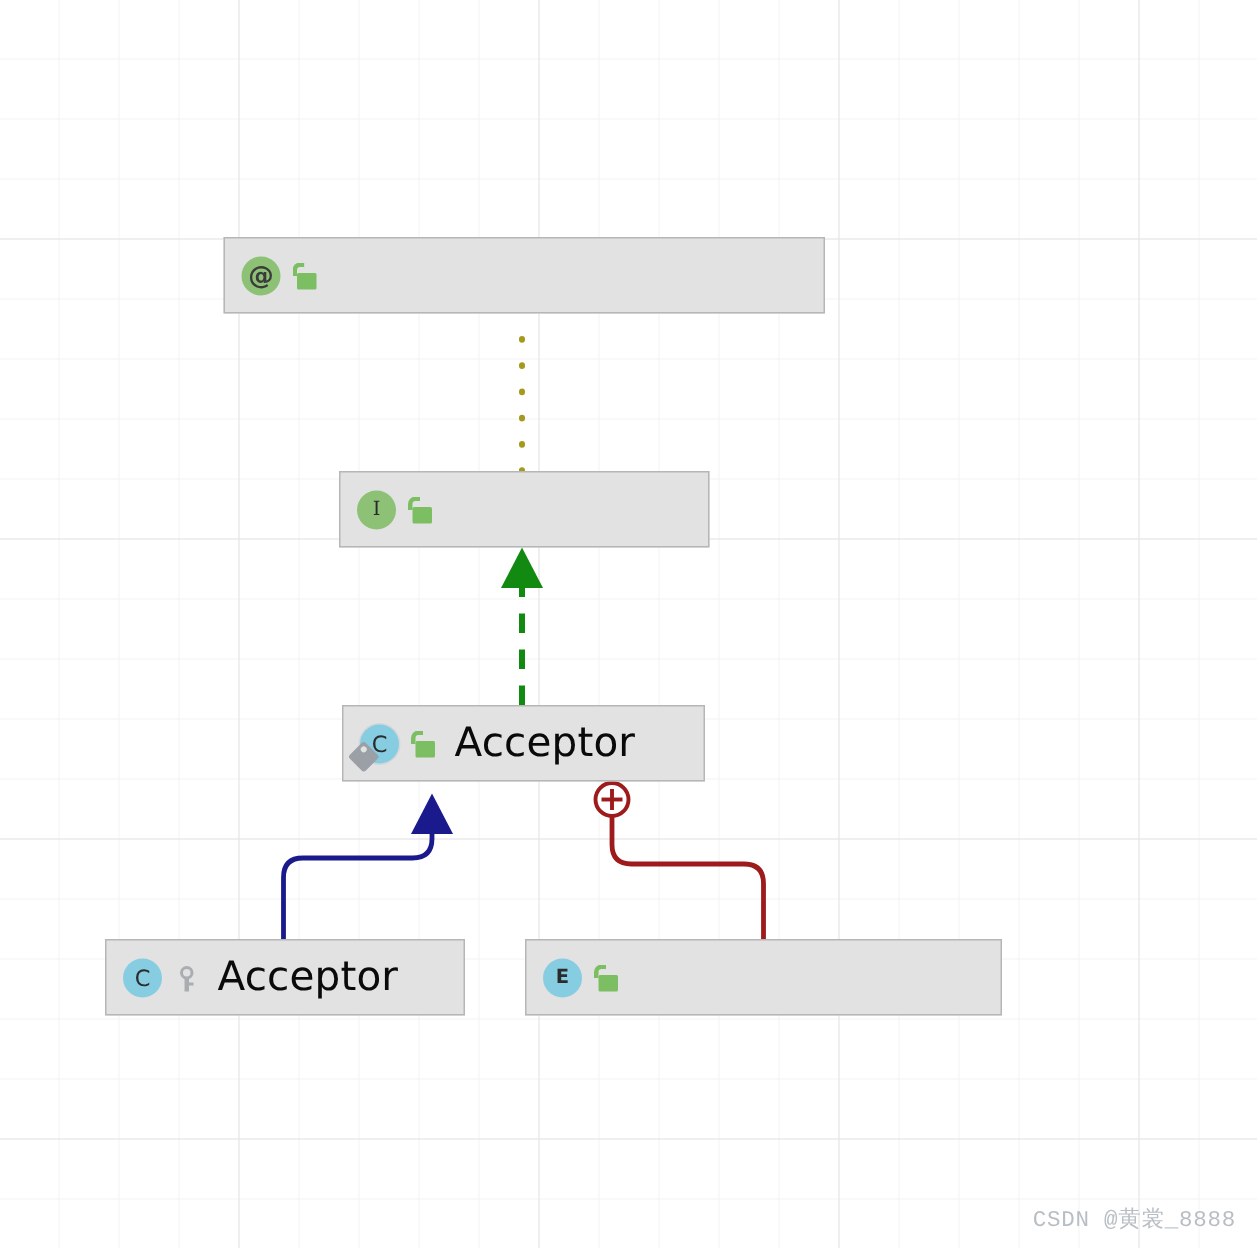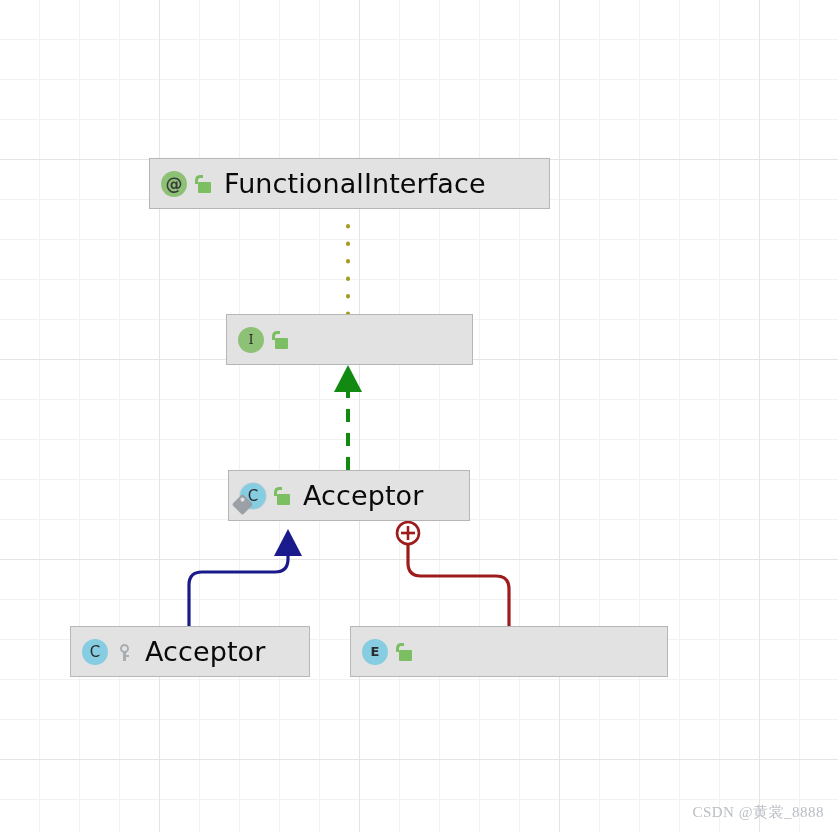--- a/index.html
+++ b/index.html
@@ -162,21 +162,21 @@
     background: #a9adb2;
   }
 
   
   .watermark {
     position: absolute;
     right: 14px;
     bottom: 10px;
     font-size: 15px;
     color: #b9bec4;
-    font-family: Liberation Serif, serif;
+    font-family: Liberation Mono, monospace;
     letter-spacing: .5px;
     z-index: 6;
   }
 </style>
 </head>
 <body>
 
 <div id="canvas">
 
   <svg class="edges" viewBox="0 0 838 832" width="838" height="832">
@@ -204,21 +204,20 @@
   </svg>
 
   <div class="node" style="left:149px; top:158px; width:401px; height:51px;">
     <span class="type-icon">
       <span class="disc green at">@</span>
     </span>
     <span class="vis padlock">
       <span class="shackle"></span>
         <span class="body"></span>
     </span>
-    <span class="label">FunctionalInterface</span>
   </div>
 
   <div class="node" style="left:226px; top:314px; width:247px; height:51px;">
     <span class="type-icon">
       <span class="disc green letter-i">I</span>
     </span>
     <span class="vis padlock">
       <span class="shackle"></span>
         <span class="body"></span>
     </span>

